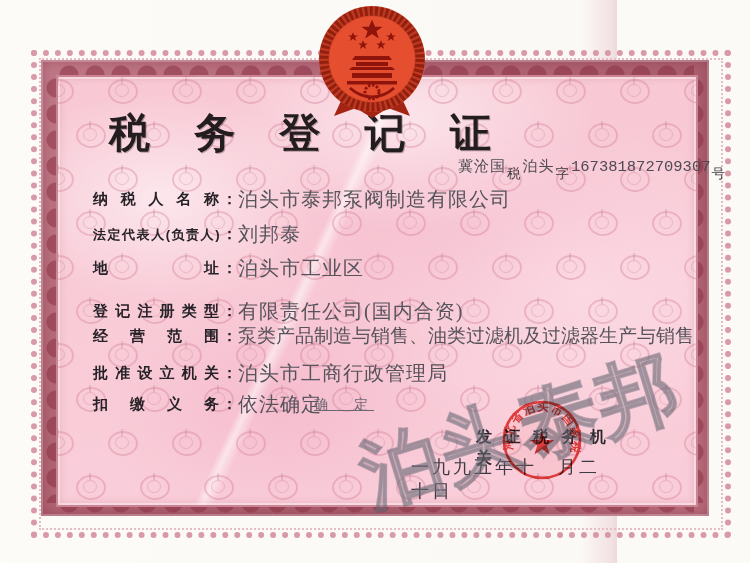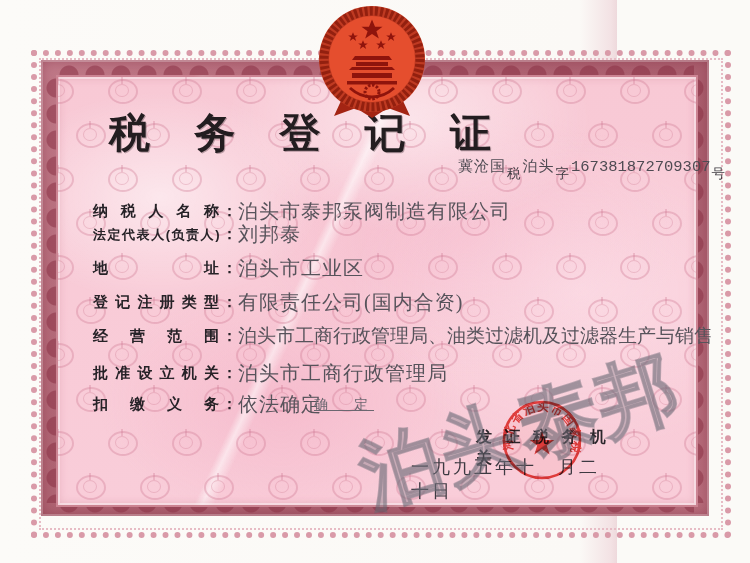--- a/index.html
+++ b/index.html
@@ -232,34 +232,34 @@
   </svg>
 
   <div class="content">
 
     <div class="title">税 务 登 记 证</div>
 
     <div class="serial">
       <span>冀沧国</span><span class="lo">税</span><span>泊头</span><span class="lo">字</span><span class="num">167381872709307</span><span class="lo">号</span>
     </div>
 
-    <div class="row" style="top:198px">
+    <div class="row" style="top:186px">
       <span class="lbl">纳 税 人 名 称</span><span class="colon">：</span><span class="val">泊头市泰邦泵阀制造有限公司</span>
     </div>
     <div class="row" style="top:255px">
       <span class="lbl">地 址</span><span class="colon">：</span><span class="val">泊头市工业区</span>
     </div>
     <div class="row" style="top:221px">
       <span class="lbl tight">法定代表人(负责人)</span><span class="colon">：</span><span class="val">刘邦泰</span>
     </div>
-    <div class="row" style="top:289px">
+    <div class="row" style="top:298px">
       <span class="lbl">登 记 注 册 类 型</span><span class="colon">：</span><span class="val">有限责任公司(国内合资)</span>
     </div>
     <div class="row" style="top:323px">
-      <span class="lbl">经 营 范 围</span><span class="colon">：</span><span class="val small">泊头市工商行政管理局、油类过滤机及过滤器生产与销售</span>
+      <span class="lbl">经 营 范 围</span><span class="colon">：</span><span class="val small">泵类产品制造与销售、油类过滤机及过滤器生产与销售</span>
     </div>
     <div class="row" style="top:360px">
       <span class="lbl">批 准 设 立 机 关</span><span class="colon">：</span><span class="val">泊头市工商行政管理局</span>
     </div>
     <div class="row" style="top:391px">
       <span class="lbl">扣 缴 义 务</span><span class="colon">：</span><span class="val">依法确定</span><span class="ghost">确　定</span>
     </div>
 
     <div class="authority">发 证 税 务 机 关</div>
     <div class="issue-date">一九九五年十　月二十日</div>

